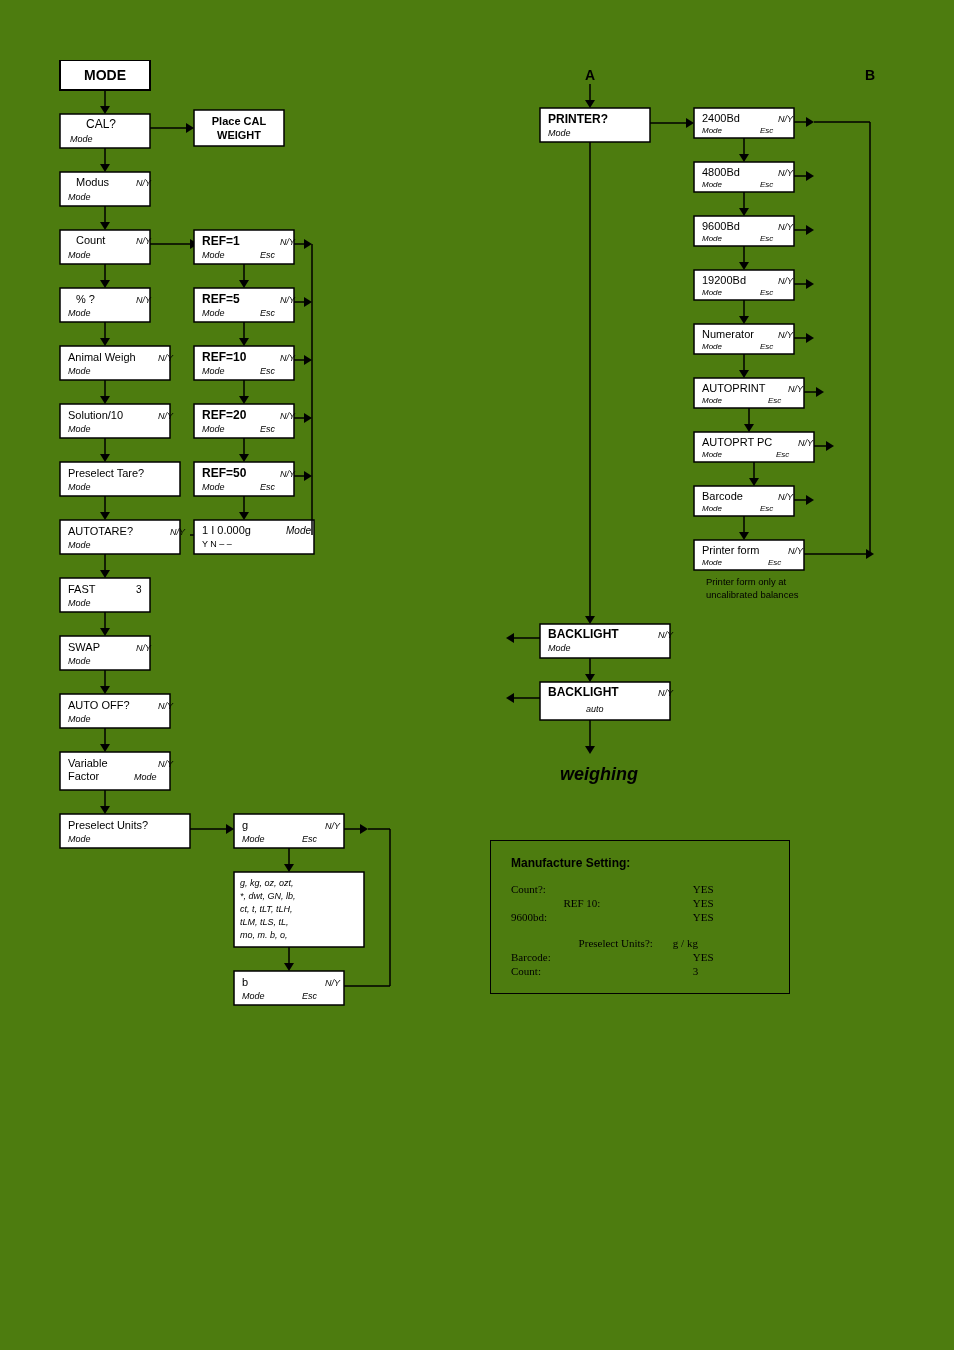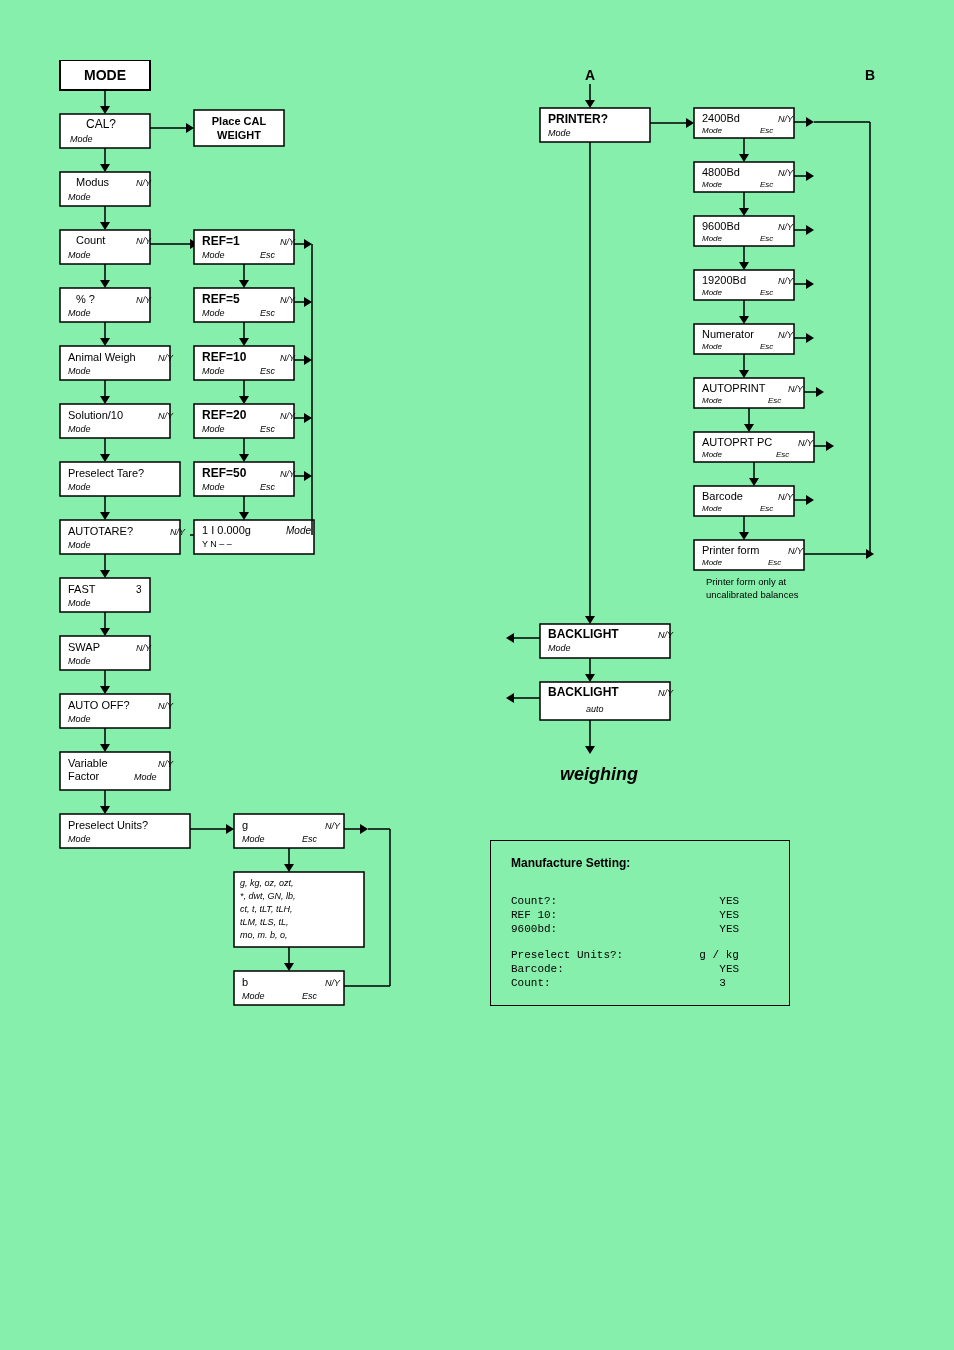--- a/index.html
+++ b/index.html
@@ -9,21 +9,21 @@
       font-size: 11px;
       width: 954px;
       min-height: 1350px;
       position: relative;
       overflow: hidden;
     }
 
     .page {
       width: 954px;
       min-height: 1350px;
-      background: #86efac;
+      background: #4d7c0f;
       position: relative;
       padding: 40px 30px;
     }
 
     
     svg text {
       font-family: Arial, Helvetica, sans-serif;
     }
   </style>
 </head>
@@ -407,41 +407,41 @@
 
     <line x1="100" y1="660" x2="100" y2="690" stroke="black" stroke-width="1.5"></line>
     <polygon points="95,686 105,686 100,694" fill="black"></polygon>
 
     <text x="70" y="720" font-size="18" font-weight="bold" font-family="Arial" font-style="italic">weighing</text>
 
   </svg>
 
   <div style="position:absolute; left:490px; top:840px; width:300px;">
     <div style="border: 1.5px solid #000; padding: 15px 20px;">
-      <div style="font-weight:bold; font-size:12px; margin-bottom:24px; font-family:Arial;">Manufacture Setting:</div>
-
-      <table style="width:100%; font-family:Liberation Mono, monospace; font-size:11px; border-collapse:collapse;">
+      <div style="font-weight:bold; font-size:12px; margin-bottom:12px; font-family:Arial;">Manufacture Setting:</div>
+
+      <table style="width:100%; font-family:Liberation Serif, serif; font-size:11px; border-collapse:collapse;">
         <tbody>
             <tr>
           <td style="padding: 1px 0;">Count?:</td>
           <td style="padding: 1px 0; padding-left:40px;">YES</td>
         </tr>
         <tr>
-          <td style="padding: 1px 0;">REF 10:</td>
+          <td style="padding: 1px 0; text-align: center;">REF 10:</td>
           <td style="padding: 1px 0; padding-left:40px;">YES</td>
         </tr>
         <tr>
           <td style="padding: 1px 0;">9600bd:</td>
           <td style="padding: 1px 0; padding-left:40px;">YES</td>
         </tr>
         <tr>
               <td style="height:12px;"></td>
             </tr>
         <tr>
-          <td style="padding: 1px 0;">Preselect Units?:</td>
+          <td style="padding: 1px 0; text-align: right;">Preselect Units?:</td>
           <td style="padding: 1px 0; padding-left:20px;">g / kg</td>
         </tr>
         <tr>
           <td style="padding: 1px 0;">Barcode:</td>
           <td style="padding: 1px 0; padding-left:40px;">YES</td>
         </tr>
         <tr>
           <td style="padding: 1px 0;">Count:</td>
           <td style="padding: 1px 0; padding-left:40px;">3</td>
         </tr>

